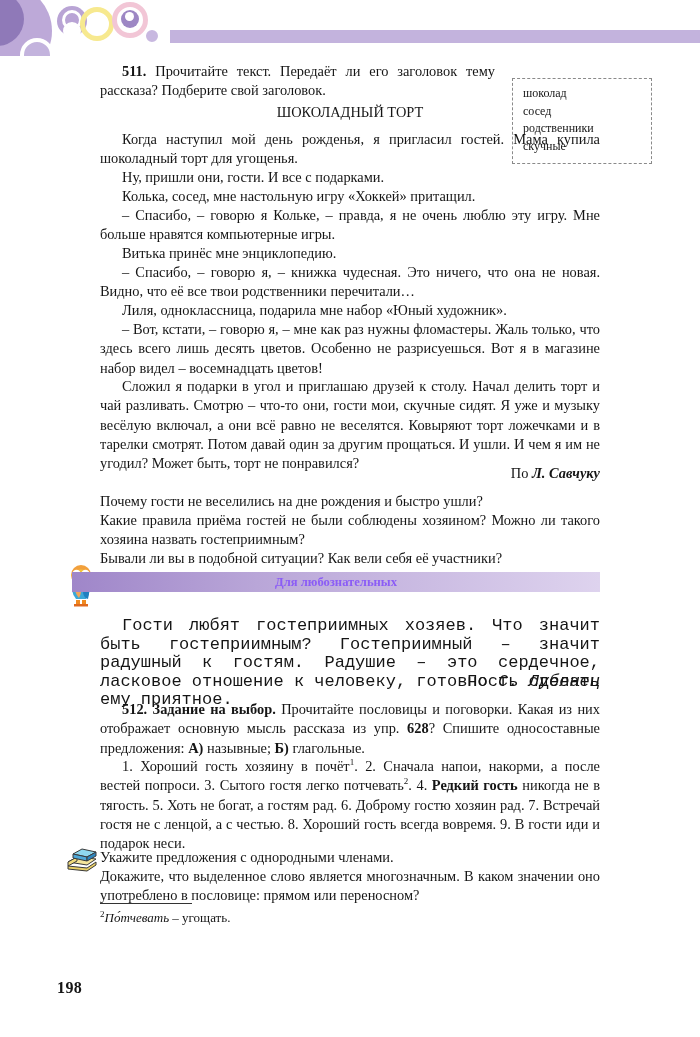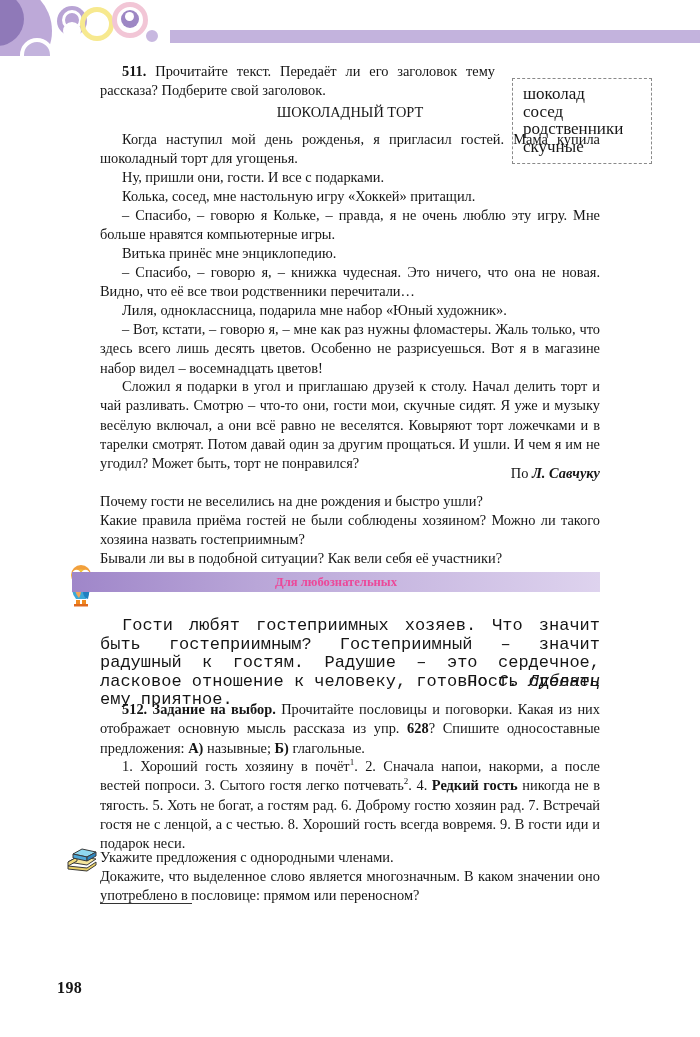--- a/index.html
+++ b/index.html
@@ -124,21 +124,21 @@
   sup { font-size: 9px; vertical-align: super; line-height: 0; }
 
   
   .vocab {
     position: absolute;
     left: 512px;
     top: 78px;
     width: 120px;
     border: 1px dashed #8a8a8a;
     padding: 6px 8px 8px 10px;
-    font-size: 17px;
+    font-size: 12px;
     line-height: 17.6px;
     text-align: left;
   }
 
   
   .banner-wrap {
     position: absolute;
     left: 72px;
     top: 572px;
     width: 528px;
@@ -152,21 +152,21 @@
   }
   .banner-label {
     position: absolute;
     left: 0; top: 0;
     width: 528px;
     height: 20px;
     line-height: 20px;
     text-align: center;
     font-size: 12.6px;
     font-weight: bold;
-    color: #ec4899;
+    color: #8b5cf6;
   }
   .owl {
     position: absolute;
     left: 66px;
     top: 562px;
     width: 30px;
     height: 46px;
   }
   .books {
     position: absolute;
@@ -306,15 +306,18 @@
     <path d="M7 9 l14 3 l0 4 l-14 -3 Z" fill="#4ea8d8" stroke="#3a3a3a" stroke-width="1"></path>
     <path d="M21 12 l9 -5 l0 4 l-9 5 Z" fill="#2f86bd" stroke="#3a3a3a" stroke-width="1"></path>
   </svg>
 </div>
 
 <div class="col" style="top:848px; text-align:left;">Укажите предложения с однородными членами.</div>
 <div class="col" style="top:867px;">Докажите, что выделенное слово является многозначным. В каком значении оно употреблено в пословице: прямом или переносном?</div>
 
 <div class="rule"></div>
 <div class="footnotes">
+  <div>
+    <sup>2</sup><span class="it">По́тчевать</span><span> – </span><span>угощать.</span>
+  </div>
 </div>
 
 <div class="pageno">198</div>
 
 </body></html>

